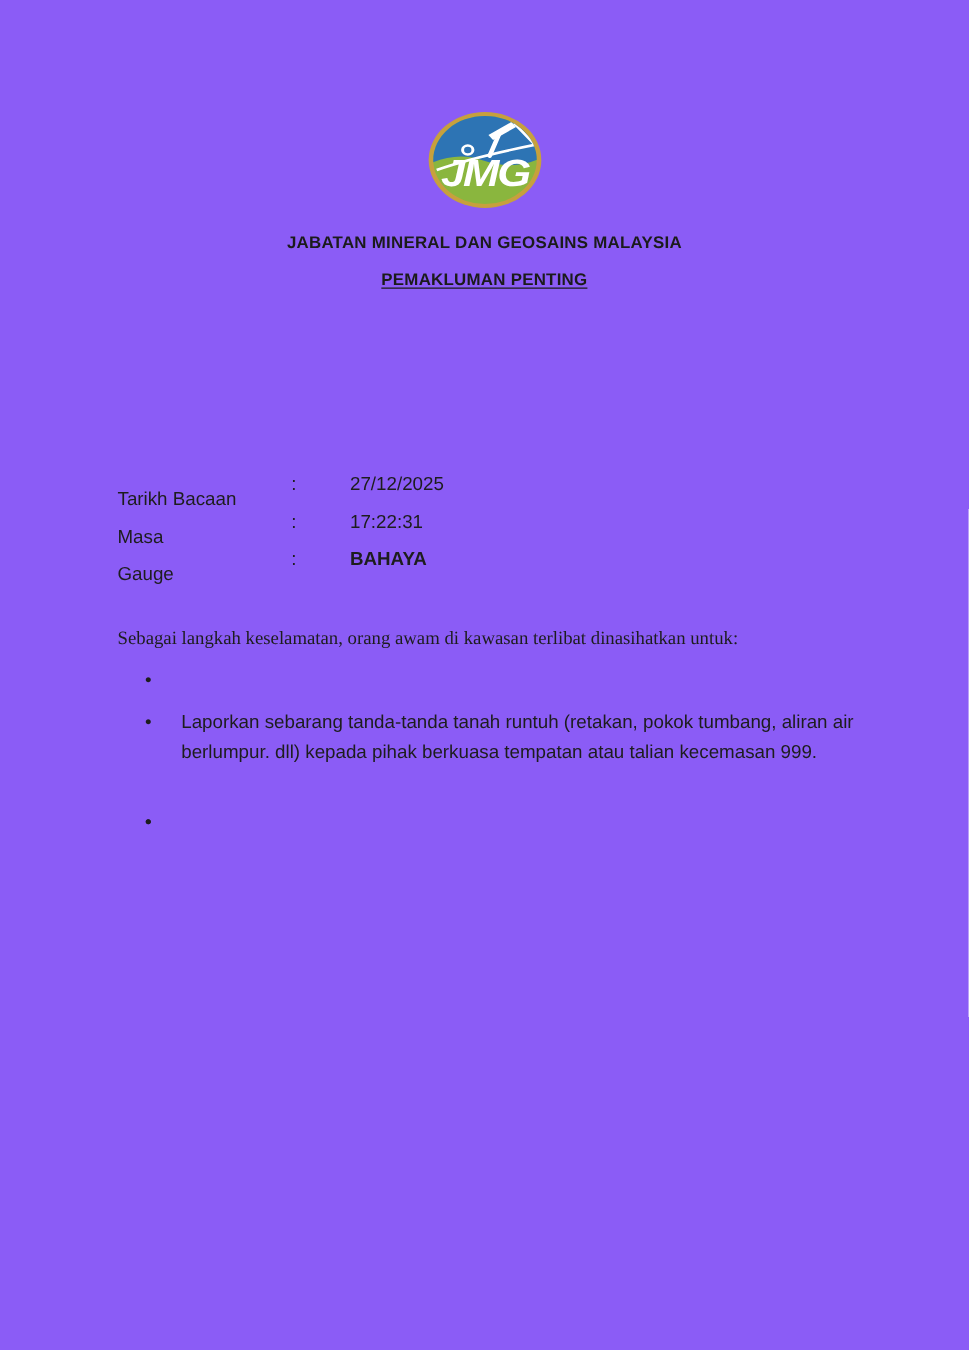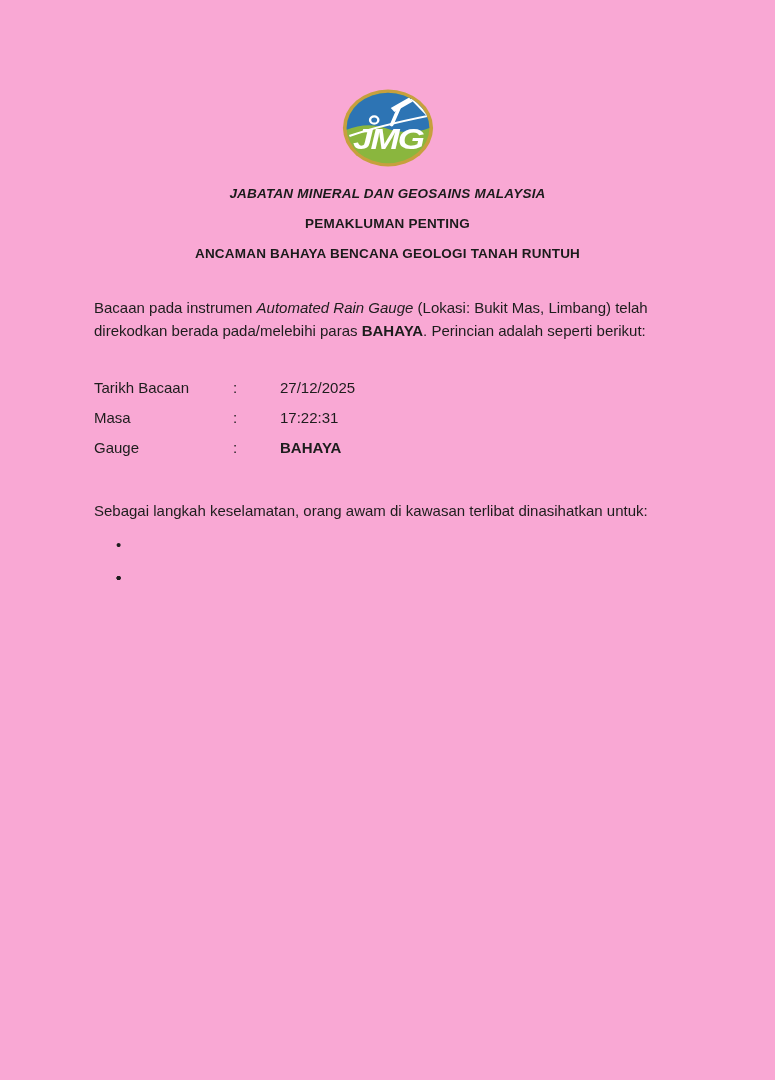--- a/index.html
+++ b/index.html
@@ -6,21 +6,21 @@
   html, body { background: #ffffff; }
   body {
     font-family: "Liberation Sans", sans-serif;
     color: #1d1d1d;
     -webkit-font-smoothing: antialiased;
   }
   .page {
     position: relative;
     width: 775px;
     height: 1080px;
-    background: #f9a8d4;
+    background: #8b5cf6;
     overflow: hidden;
   }
 
   
   .logo {
     position: absolute;
     top: 88px;
     left: 342px;
     width: 92px;
     height: 80px;
@@ -30,22 +30,22 @@
   .heading {
     position: absolute;
     left: 0;
     width: 775px;
     text-align: center;
     font-size: 13.5px;
     font-weight: bold;
     letter-spacing: 0.2px;
     color: #1b1b1b;
   }
-  .h-agency  { top: 186px; font-style: italic; }
-  .h-notice  { top: 216px; text-underline-offset: 2px; }
+  .h-agency  { top: 186px; }
+  .h-notice  { top: 216px; text-decoration: underline; text-underline-offset: 2px; }
   .h-subject { top: 246px; }
 
   
   .intro {
     position: absolute;
     top: 297px;
     left: 94px;
     width: 592px;
     font-size: 15px;
     line-height: 22.5px;
@@ -56,32 +56,33 @@
 
   
   .details {
     position: absolute;
     top: 379px;
     left: 94px;
     width: 592px;
     font-size: 15px;
   }
   .details .row { display: flex; height: 30px; align-items: flex-start; }
-  .details .label { width: 139px; }
+  .details .label { width: 139px; margin-top: 12px; }
   .details .colon { width: 47px; }
   .details .value.bold { font-weight: bold; }
 
   
   .advisory-intro {
     position: absolute;
     top: 500px;
     left: 94px;
     width: 610px;
     font-size: 15px;
     line-height: 22px;
+    font-family: Liberation Serif, serif;
   }
   .advisory-list {
     position: absolute;
     top: 533px;
     left: 94px;
     width: 600px;
     font-size: 15px;
     line-height: 23.5px;
     list-style: none;
   }
@@ -116,23 +117,21 @@
       <path d="M53,25 L73,12 L77,17 L57,30 Z" fill="#ffffff"></path>
       <path d="M63,22 L54,46" fill="none" stroke-width="4" stroke-linecap="round" stroke="#ffffff"></path>
       <path d="M76,14 L92,33" fill="none" stroke-width="2.6" stroke-linecap="round" stroke="#ffffff"></path>
       <circle cx="35" cy="40" r="4.5" fill="none" stroke-width="2.6" stroke="#ffffff"></circle>
     </g>
     <text x="50" y="76" text-anchor="middle" font-family="Liberation Sans, sans-serif" font-size="38" font-style="italic" font-weight="bold" letter-spacing="-2" stroke-width="1.2" fill="#ffffff">JMG</text>
   </svg>
 
   <div class="heading h-agency">JABATAN MINERAL DAN GEOSAINS MALAYSIA</div>
   <div class="heading h-notice">PEMAKLUMAN PENTING</div>
-  <div class="heading h-subject">ANCAMAN BAHAYA BENCANA GEOLOGI TANAH RUNTUH</div>
 
-  <p class="intro"><span>Bacaan pada instrumen </span><em>Automated Rain Gauge</em><span> (Lokasi: Bukit Mas, Limbang) telah direkodkan berada pada/melebihi paras </span><strong>BAHAYA</strong><span>. Perincian adalah seperti berikut:</span></p>
 
   <div class="details">
     <div class="row">
       <span class="label">Tarikh Bacaan</span>
       <span class="colon">:</span>
       <span class="value">27/12/2025</span>
     </div>
     <div class="row">
       <span class="label">Masa</span>
       <span class="colon">:</span>
@@ -146,20 +145,21 @@
   </div>
 
   <p class="advisory-intro">Sebagai langkah keselamatan, orang awam di kawasan terlibat dinasihatkan untuk:</p>
 
   <ul class="advisory-list">
     <li class="item">
       <span class="bullet">•</span>
     </li>
     <li class="item">
       <span class="bullet">•</span>
+      <span>Laporkan sebarang tanda-tanda tanah runtuh (retakan, pokok tumbang, aliran air berlumpur. dll) kepada pihak berkuasa tempatan atau talian kecemasan 999.</span>
     </li>
     <li class="item">
       <span class="bullet">•</span>
     </li>
     <li class="item">
       <span class="bullet">•</span>
     </li>
   </ul>
 
 </div>

